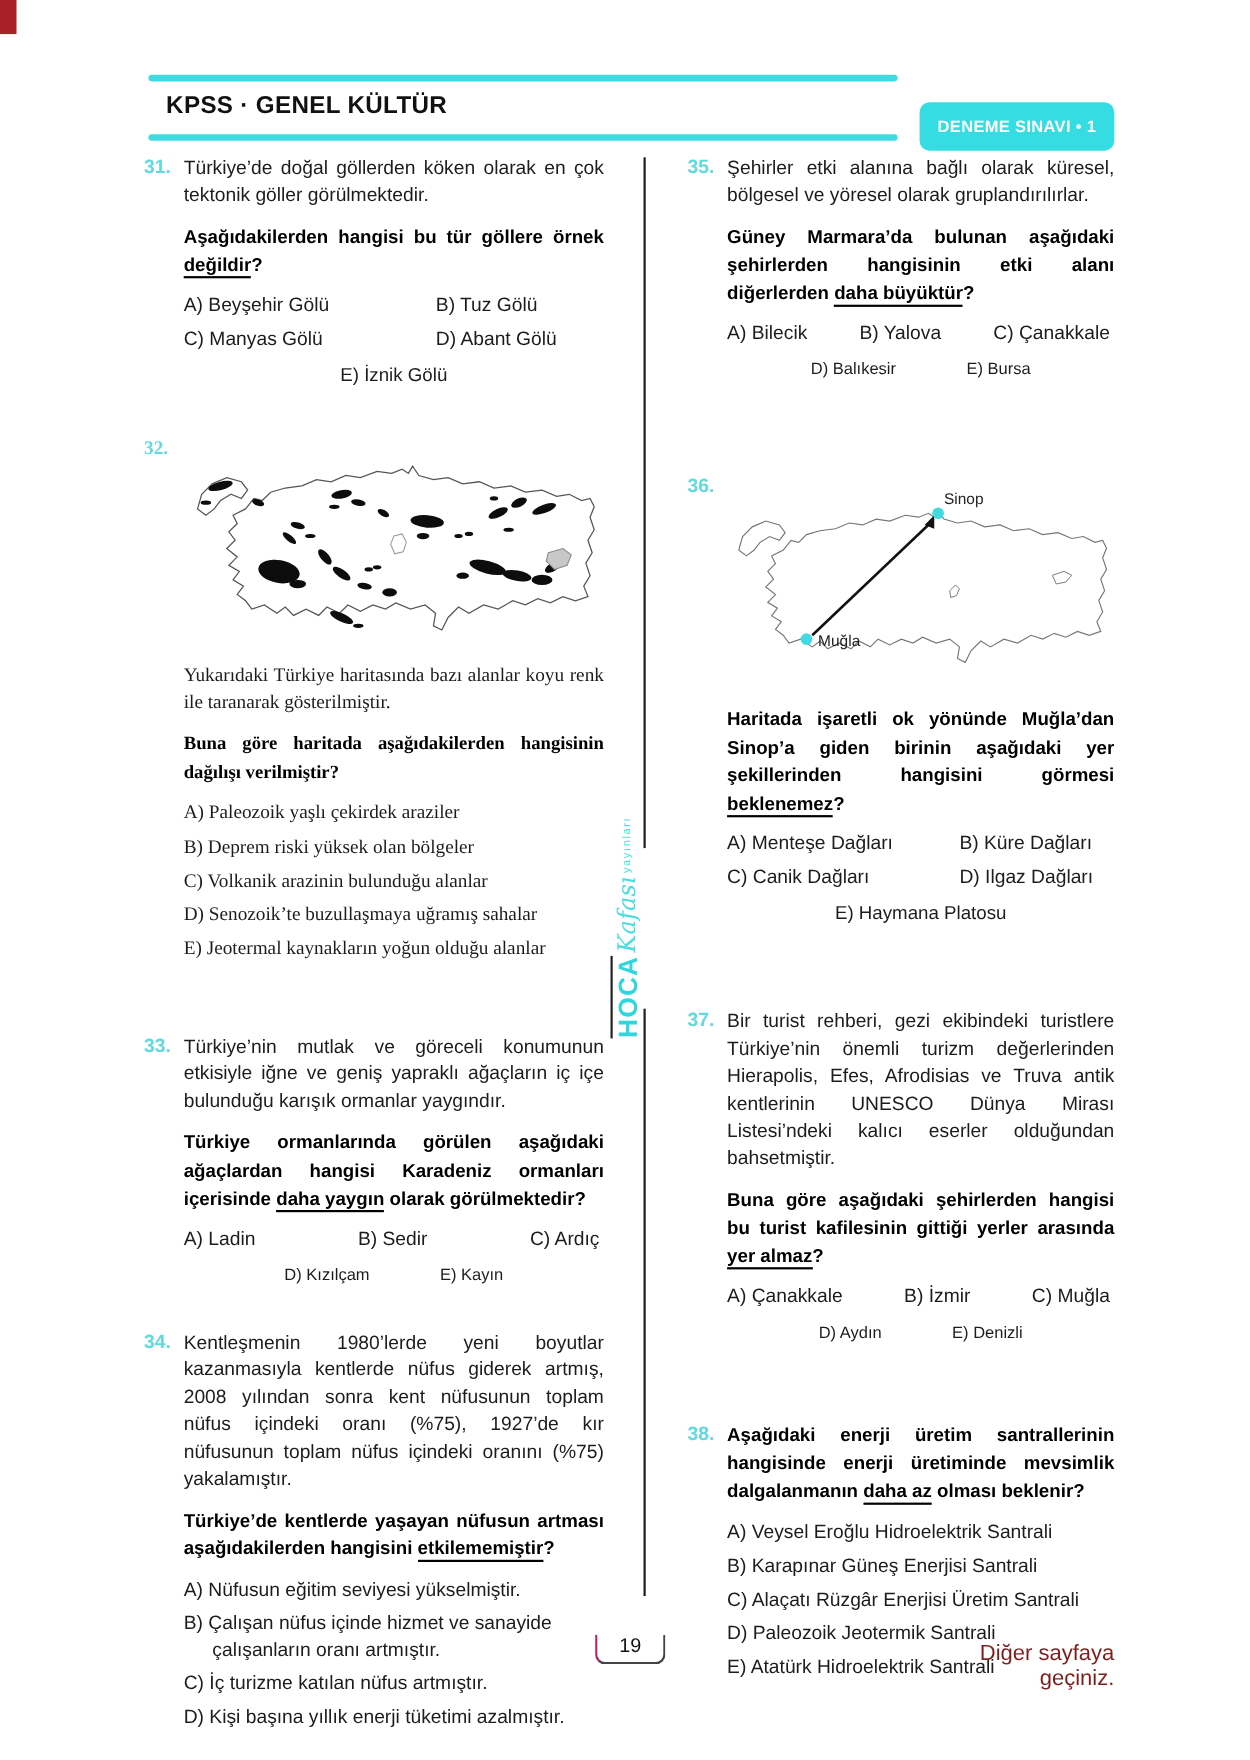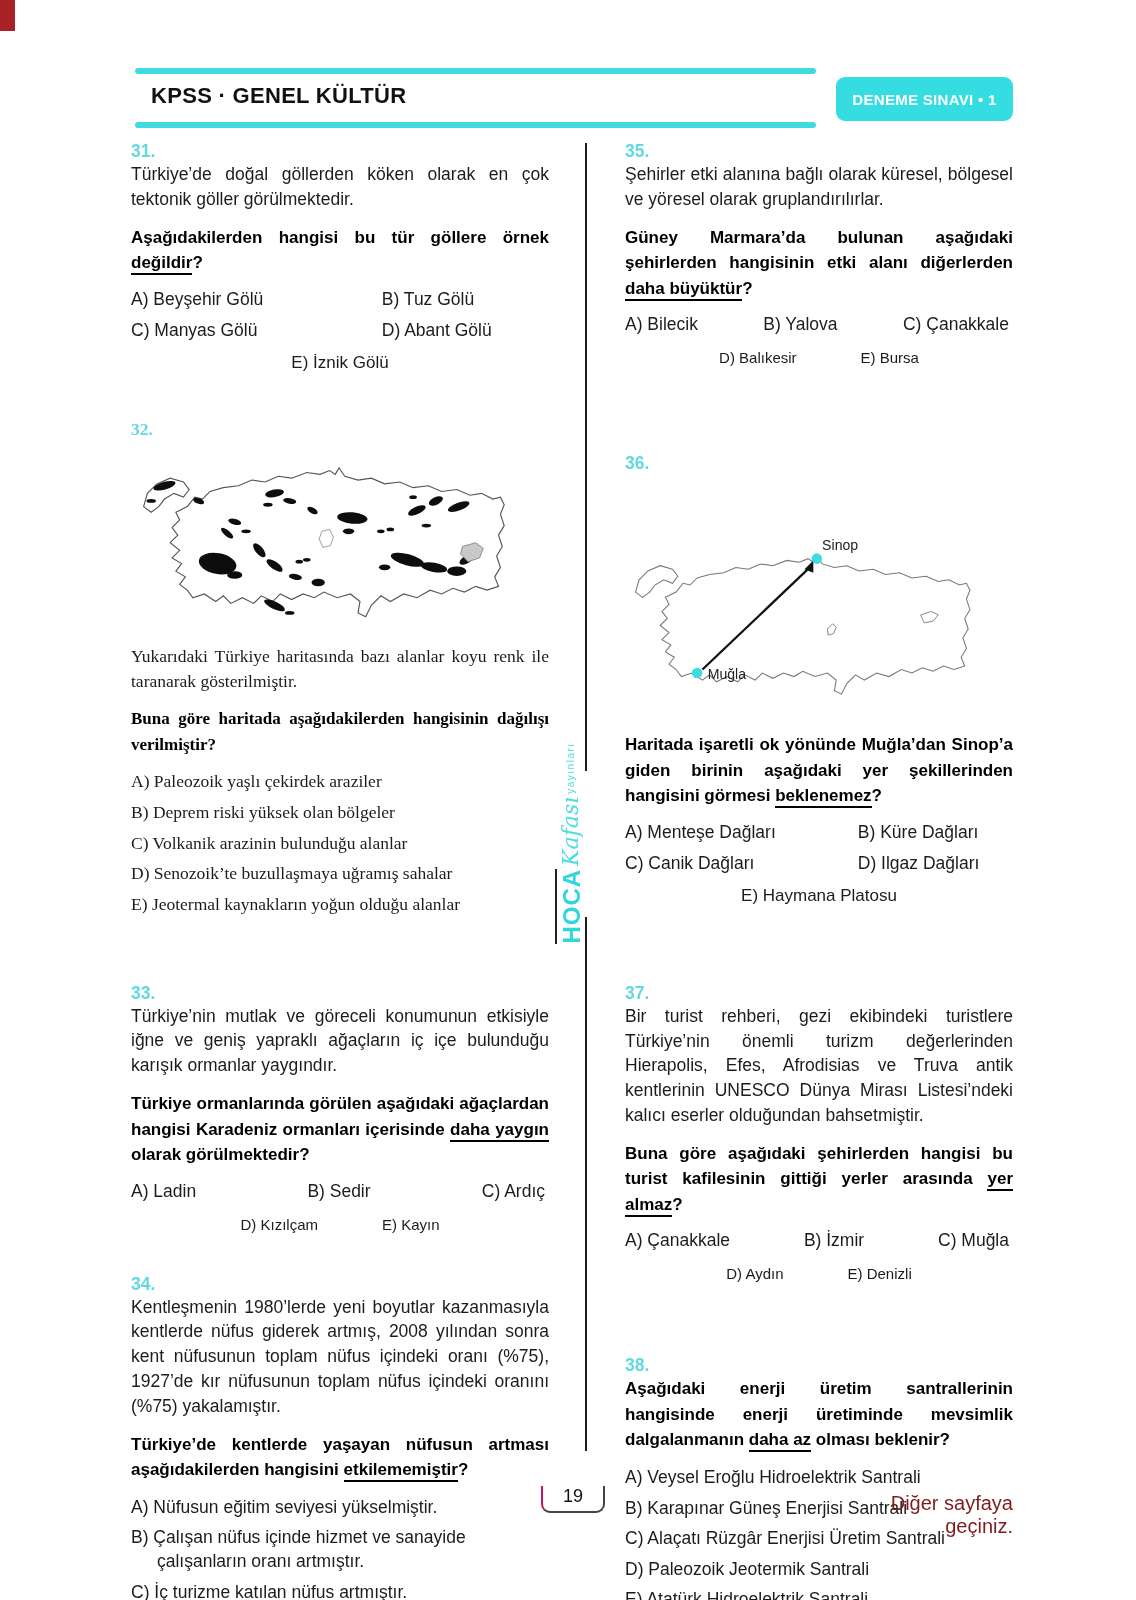--- a/index.html
+++ b/index.html
@@ -8,54 +8,54 @@
     width:1136px; height:1600px; position:relative; background:#ffffff;
     font-family:"Liberation Sans", sans-serif; color:#1c1c1c; overflow:hidden;
   }
   .red-corner { position:absolute; left:0; top:0; width:15px; height:31px; background:#a92026; }
 
   
   .rule { position:absolute; left:135px; width:681px; height:6px; background:#3fdbe1; border-radius:3px; }
   .rule.top { top:68px; }
   .rule.bottom { top:122px; }
   .header-title { position:absolute; left:151px; top:83px; font-size:22px; font-weight:bold; color:#111; letter-spacing:0.3px; }
-  .badge { position:absolute; left:836px; top:77px; width:177px; height:44px; background:#35dce2;
+  .badge { position:absolute; left:836px; top:93px; width:177px; height:44px; background:#35dce2;
            border-radius:9px; color:#ffffff; font-weight:bold; font-size:15px;
            display:flex; align-items:center; justify-content:center; letter-spacing:0.3px; }
 
   
   .col { position:absolute; top:140px; }
   .col-left  { left:131px; width:418px; }
   .col-right { left:625px; width:388px; }
   .divider { position:absolute; left:585px; width:2px; background:#1e1e1e; }
   .divider.seg1 { top:143px; height:628px; }
   .divider.seg2 { top:917px; height:534px; }
 
   
   .logo { position:absolute; left:538px; top:770px; width:64px; height:146px; }
   .logo-inner { position:absolute; width:146px; height:64px; left:-41px; top:41px;
                 transform:rotate(-90deg); display:flex; align-items:center; justify-content:center; gap:3px; }
   .logo-hoca { color:#2fd6dd; font-weight:bold; font-size:24px; letter-spacing:1px; border-top:2px solid #222; padding-top:1px; }
   .logo-script { color:#49dde2; font-style:italic; font-size:22px; font-family:"DejaVu Serif", serif; }
   .logo-sub { color:#49dde2; font-size:10px; letter-spacing:1.5px; }
 
   
-  .q { display:flex;flex-direction:column; }
+  .q { display:flex; }
   .qnum { flex:none; width:36px; color:#62d9de; font-weight:bold; font-size:17.5px; padding-top:1px; }
   .qbody { flex:1; }
   .para { margin:0 0 13px 0; font-size:17.5px; line-height:1.42; text-align:justify; }
   .stem { margin:0 0 13px 0; font-size:17px; line-height:1.5; text-align:justify; font-weight:bold; color:#000; }
   .u { border-bottom:2.5px solid #000; padding-bottom:1px; }
   .opts-list .opt { display:block; margin:7px 0; padding-left:26px; text-indent:-26px; font-size:17.5px; line-height:1.35; }
   .grid2 { display:grid; grid-template-columns:1.5fr 1fr; row-gap:10px; font-size:17.5px; }
   .row3 { display:flex; justify-content:space-between; font-size:17.5px; padding-right:4px; }
   .row-center { display:flex; justify-content:center; gap:64px; margin-top:14px; font-size:15px; }
   .opt-center { text-align:center; margin-top:12px; font-size:17px; }
   .mt45 { margin-top:45px;font-family:Liberation Serif, serif; } .mt60 { margin-top:58px; } .mt40 { margin-top:40px; }
-  .mt85 { margin-top:86px;gap:48px; } .mt75 { margin-top:76px; } .mt105 { margin-top:72px; }
+  .mt85 { margin-top:86px; } .mt75 { margin-top:76px; } .mt105 { margin-top:72px; }
   .map-wrap { margin:4px 0 10px 0; }
 
   
   .page-box { position:absolute; left:541px; top:1486px; width:64px; height:27px;
               border-left:2px solid #be185d; border-right:2px solid #444; border-bottom:2px solid #444;
               border-radius:0 0 9px 9px; text-align:center; font-size:18px; line-height:20px; color:#111; }
   .continue { position:absolute; left:855px; top:1492px; width:158px; text-align:right; font-size:20px; color:#7f1d1d; }
 </style>
 </head>
 <body>

